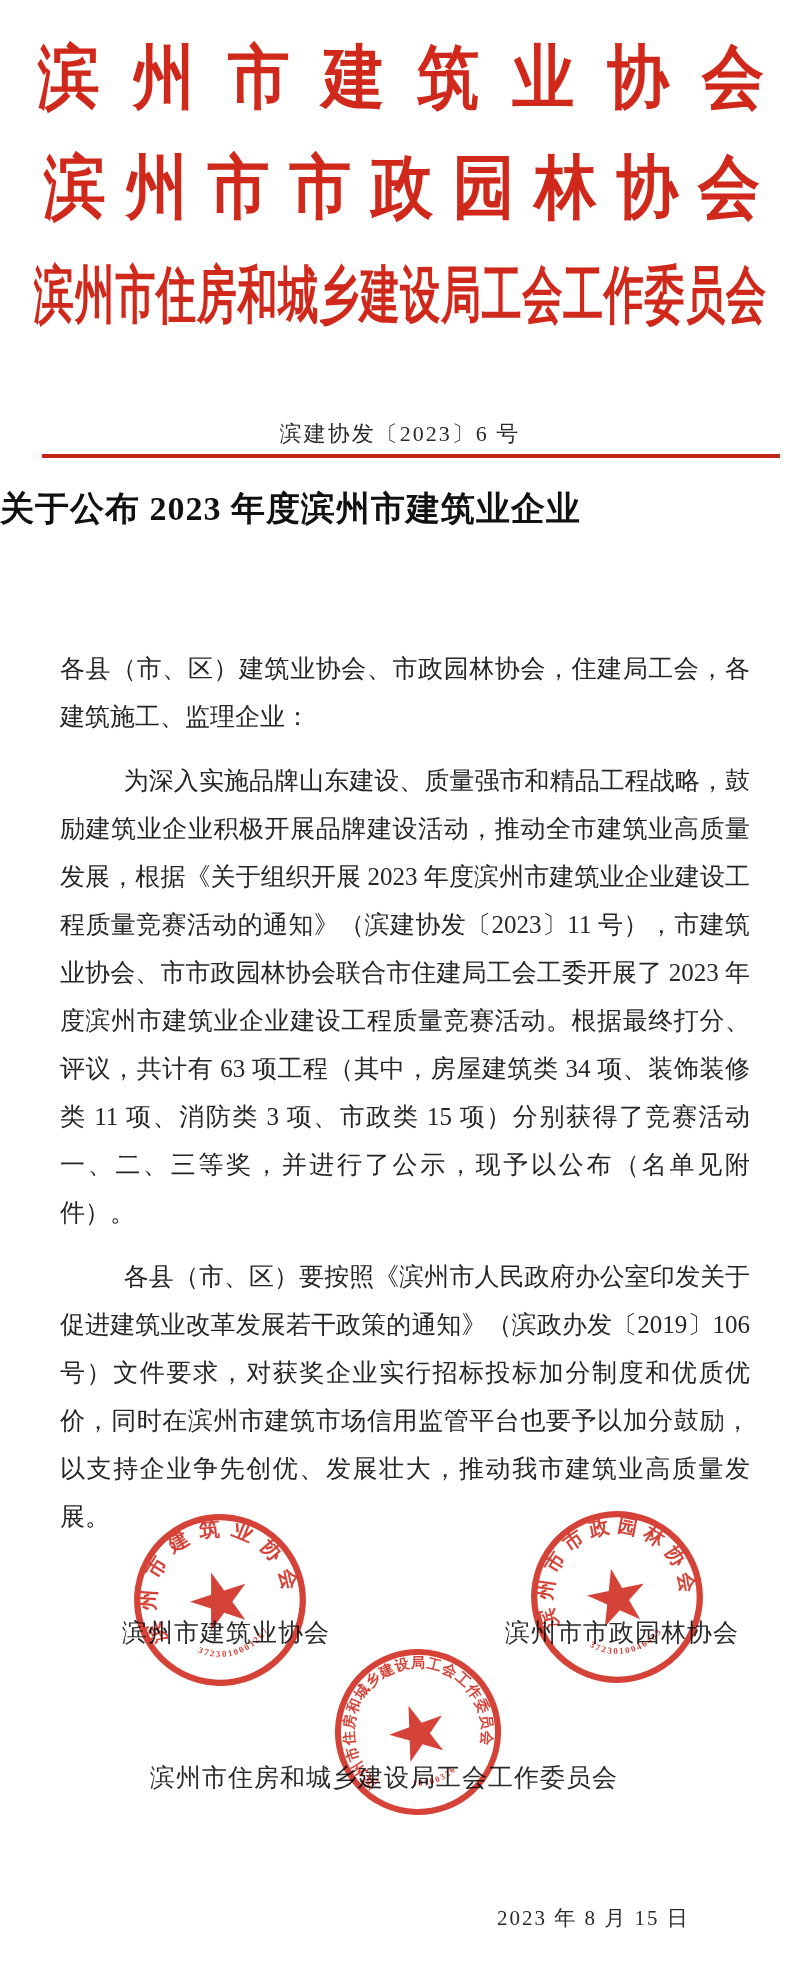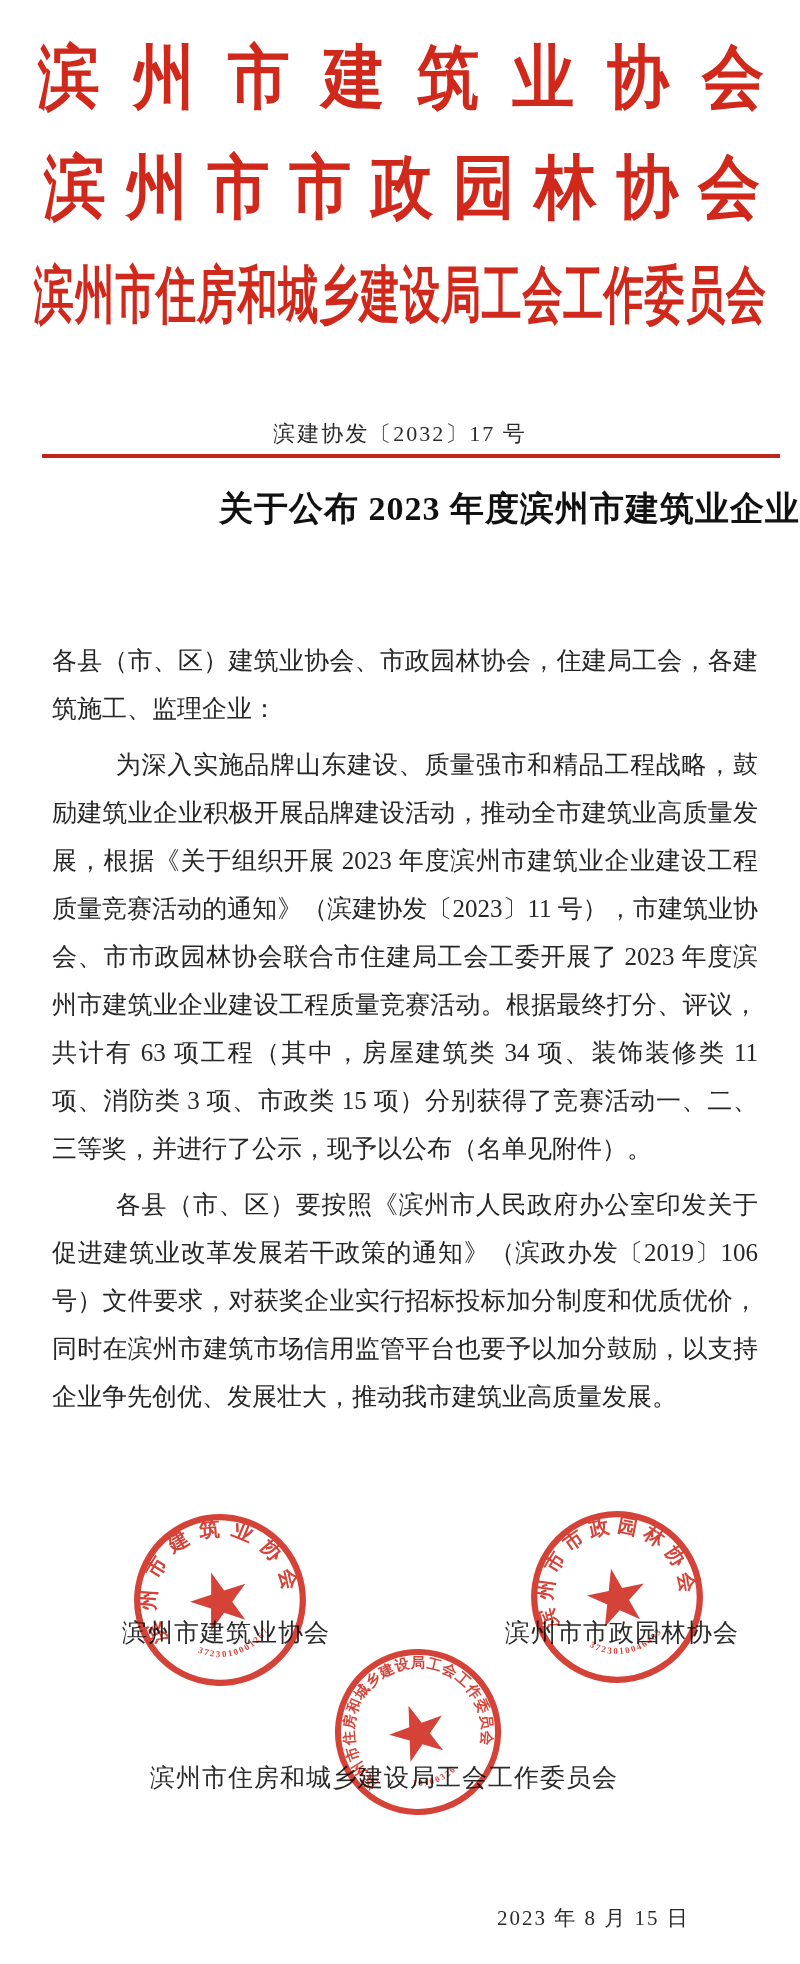--- a/index.html
+++ b/index.html
@@ -28,31 +28,31 @@
     position:absolute;left:0;top:419px;width:100%;
     text-align:center;font-size:22px;letter-spacing:2px;color:#2a2a2a;
   }
   .red-rule{
     position:absolute;left:42px;top:454px;width:738px;height:4px;
     background:#c2261a;
   }
   
   .doc-title{
     position:absolute;left:0;top:485px;width:100%;
-    text-align:right;font-weight:bold;font-size:34px;line-height:47px;
+    text-align:left;font-weight:bold;font-size:34px;line-height:47px;
     letter-spacing:1px;color:#111;
   }
   
   .body-text{
     position:absolute;left:44px;top:629px;width:722px;
     font-size:25px;line-height:48px;
     text-align:justify;text-justify:inter-ideograph;
     color:#262626;
   }
-  .body-text p{margin:8px;font-family:Liberation Serif, serif;}
+  .body-text p{margin:16px;font-family:Liberation Serif, serif;}
   .body-text p.indent{text-indent:2.55em;}
   
   .sig{
     position:absolute;white-space:nowrap;
     font-size:25px;color:#2a2a2a;letter-spacing:1px;
   }
   .sig-org1{left:122px;top:1616px;}
   .sig-org2{left:505px;top:1616px;}
   .sig-org3{left:150px;top:1761px;}
   .sig-date{left:497px;top:1904px;font-size:21px;letter-spacing:2px;}
@@ -113,21 +113,21 @@
       <span>局</span>
       <span>工</span>
       <span>会</span>
       <span>工</span>
       <span>作</span>
       <span>委</span>
       <span>员</span>
       <span>会</span>
     </div>
 
-  <div class="doc-number">滨建协发〔2032〕17 号</div>
+  <div class="doc-number">滨建协发〔2023〕6 号</div>
 
   <div class="red-rule"></div>
 
   <div class="doc-title">
     <div>关于公布 2023 年度滨州市建筑业企业</div>
   </div>
 
   <div class="body-text">
     <p>各县（市、区）建筑业协会、市政园林协会，住建局工会，各建筑施工、监理企业：</p>
     <p class="indent">为深入实施品牌山东建设、质量强市和精品工程战略，鼓励建筑业企业积极开展品牌建设活动，推动全市建筑业高质量发展，根据《关于组织开展 2023 年度滨州市建筑业企业建设工程质量竞赛活动的通知》（滨建协发〔2023〕11 号），市建筑业协会、市市政园林协会联合市住建局工会工委开展了 2023 年度滨州市建筑业企业建设工程质量竞赛活动。根据最终打分、评议，共计有 63 项工程（其中，房屋建筑类 34 项、装饰装修类 11 项、消防类 3 项、市政类 15 项）分别获得了竞赛活动一、二、三等奖，并进行了公示，现予以公布（名单见附件）。</p>

